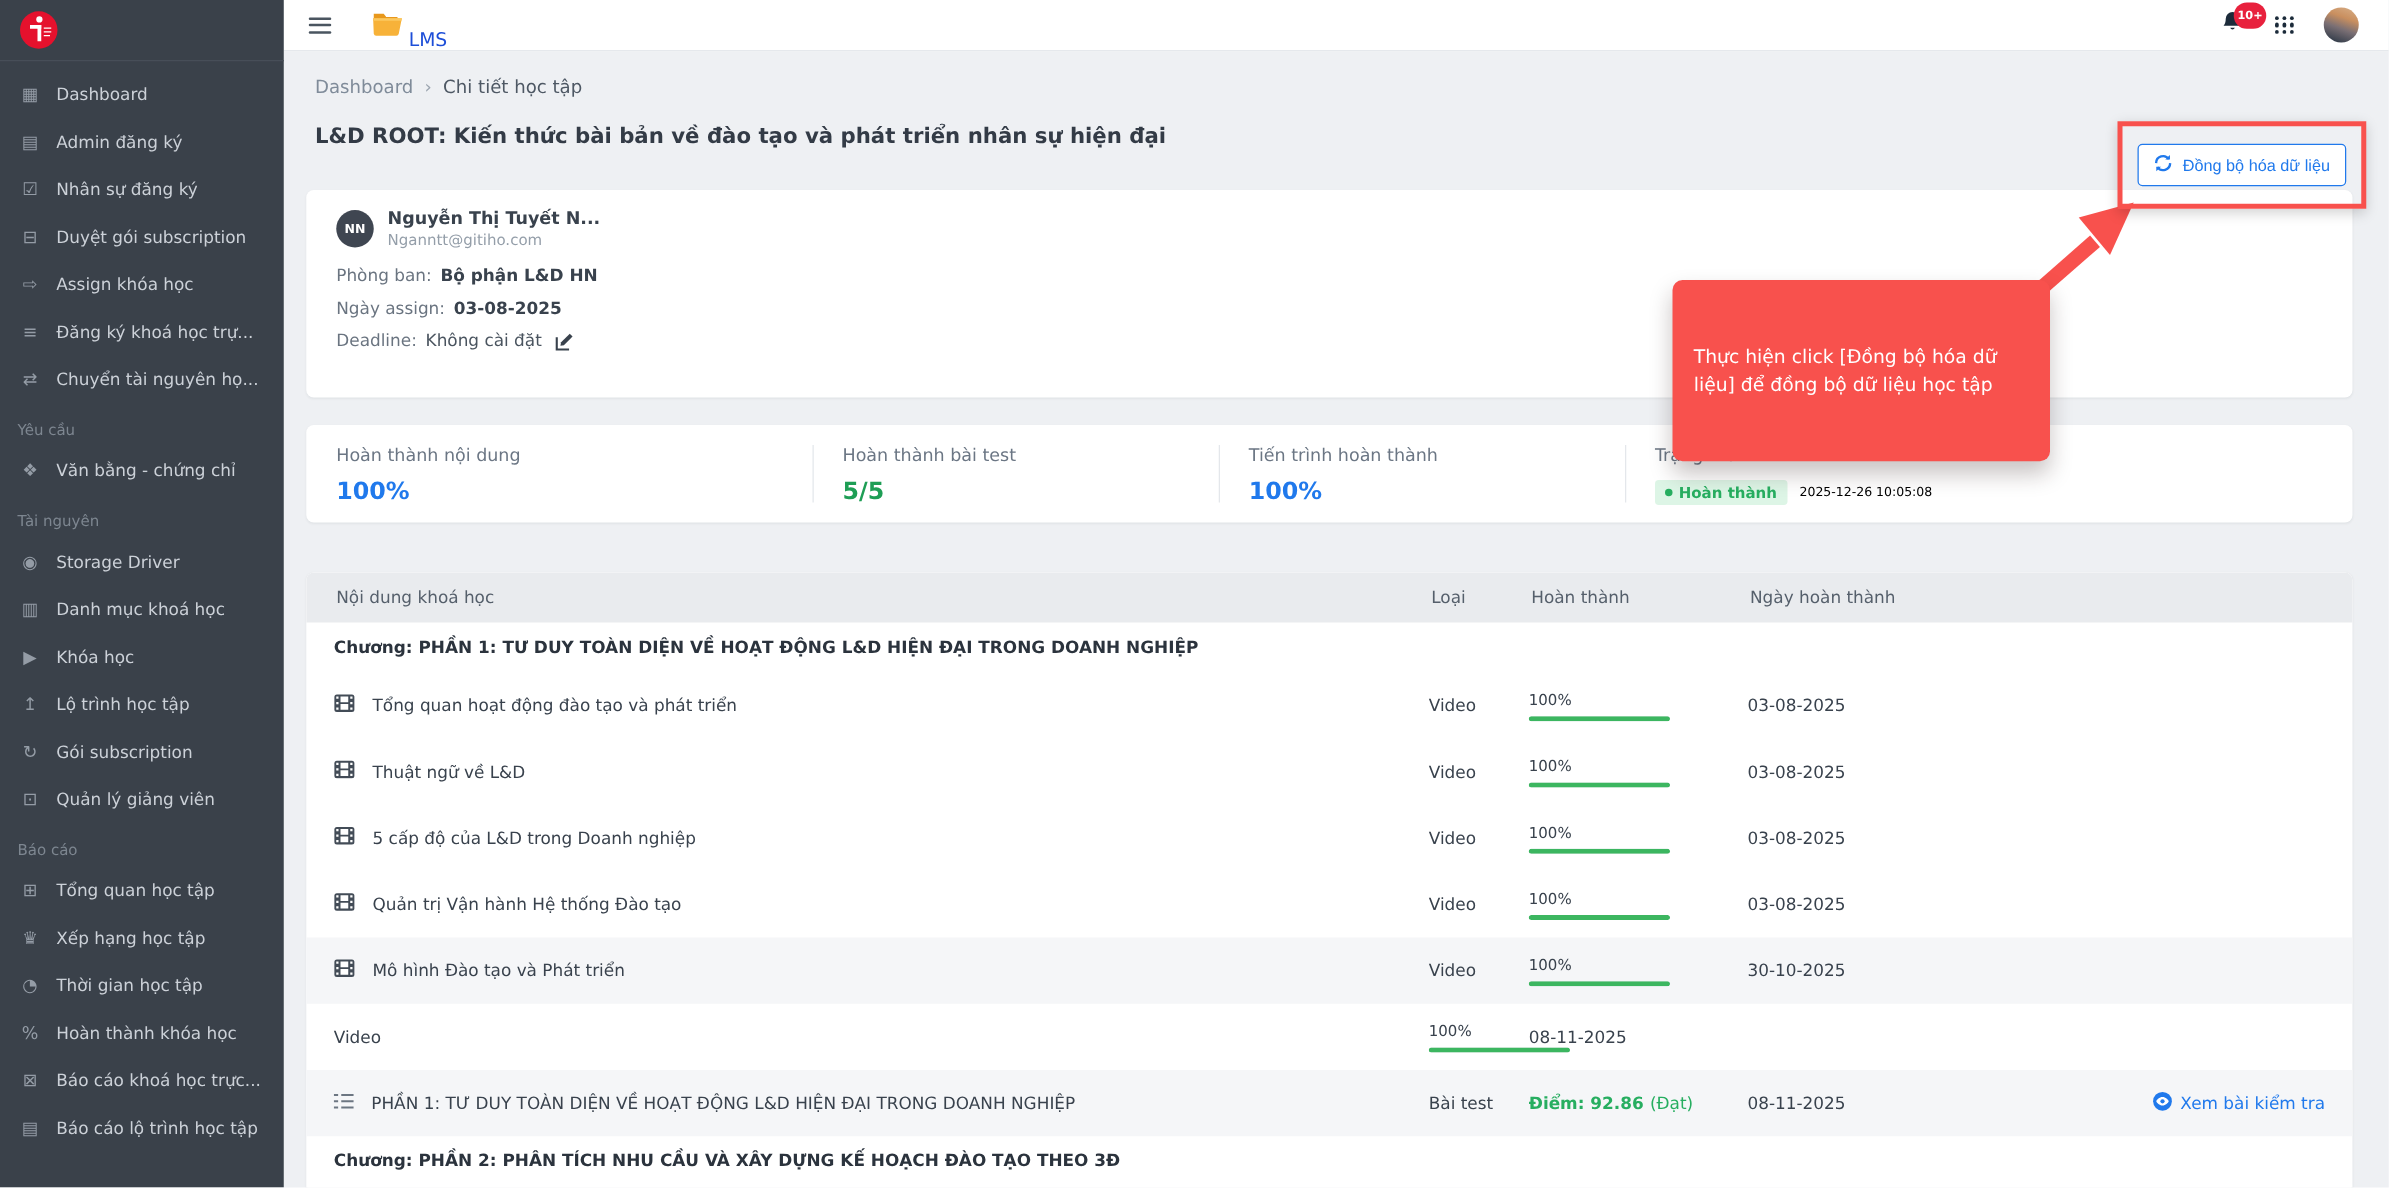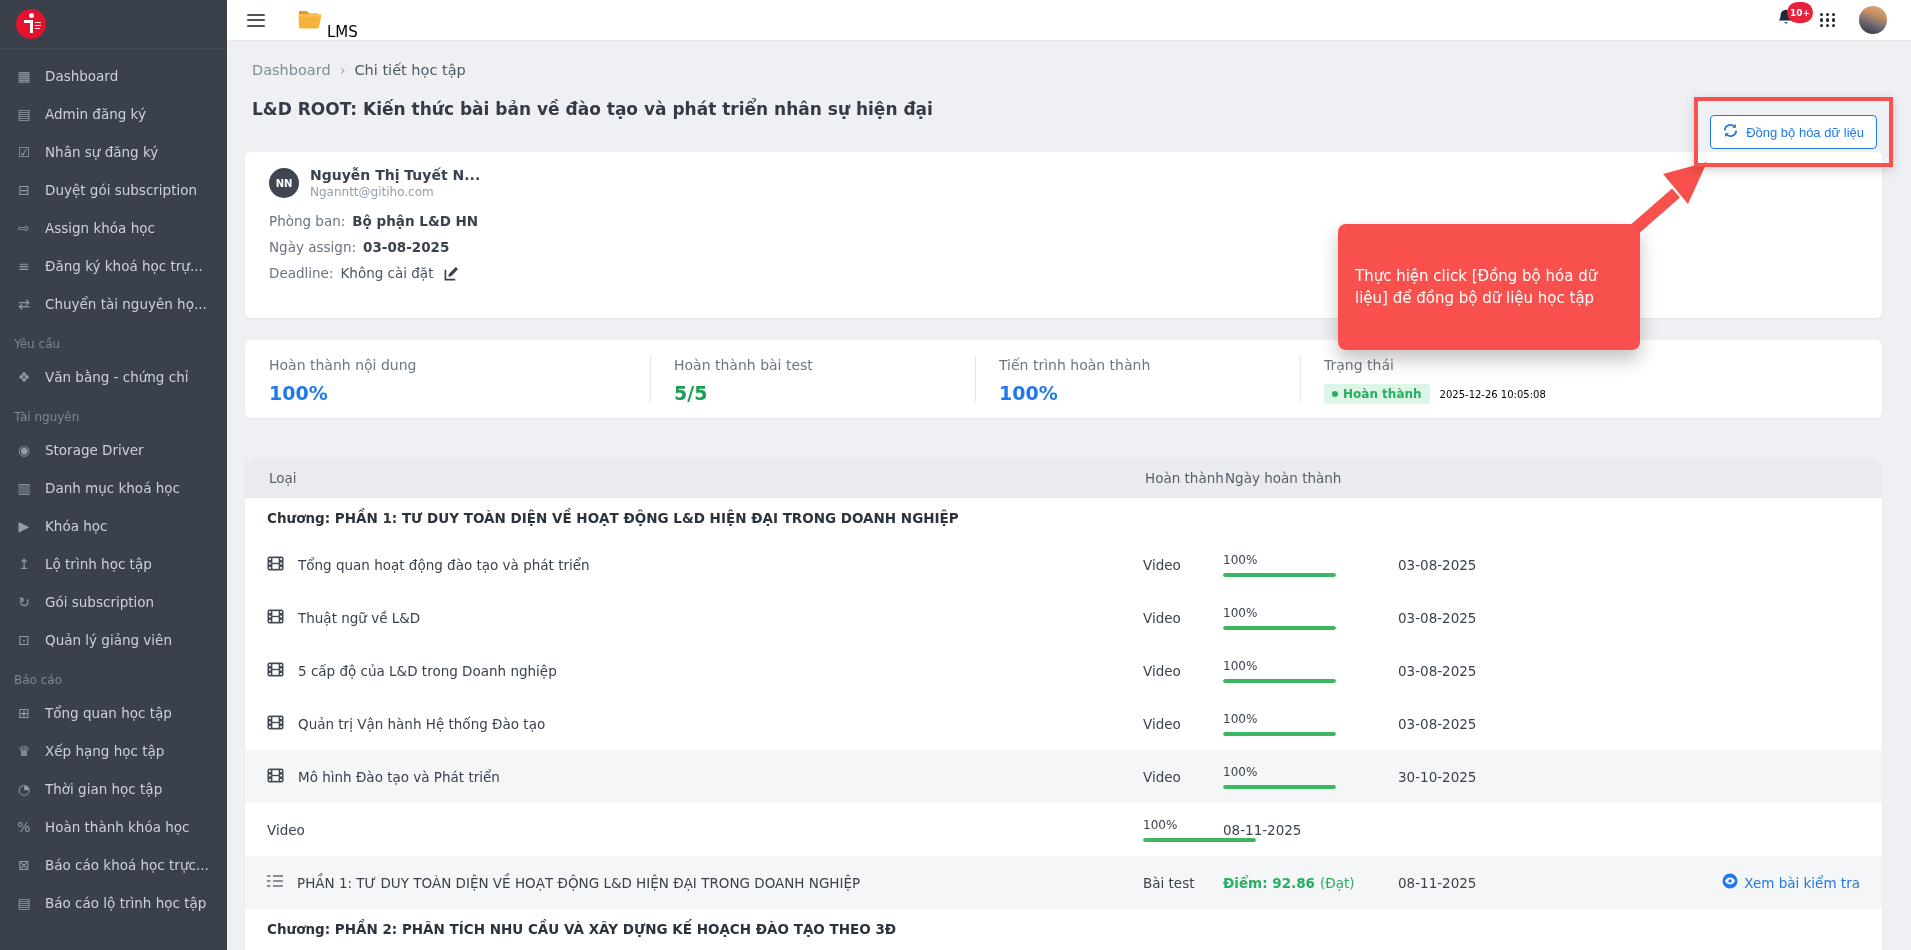--- a/index.html
+++ b/index.html
@@ -22,21 +22,21 @@
   .menu { padding-top:8px; }
   .menu-item { height:38px; display:flex; align-items:center; padding:0 14px; gap:11px; color:#ccd1d8; font-size:13.5px; cursor:pointer; }
   .mi-icon { width:20px; text-align:center; color:#949ca6; font-size:14px; flex:none; }
   .mi-label { white-space:nowrap; overflow:hidden; }
   .menu-section { height:35px; display:flex; align-items:flex-end; padding:0 14px 7px; color:#7d8690; font-size:12px; }
   
   .topbar { position:absolute; left:227px; right:0; top:0; height:41px; background:#fff; border-bottom:1px solid #e5e8ec; display:flex; align-items:center; z-index:9; }
   .hamburger { margin-left:20px; width:18px; cursor:pointer; }
   .hamburger i { display:block; height:2px; background:#4a5560; margin:3.5px 0; border-radius:1px; }
   .folder-wrap { margin-left:32px; display:flex; align-items:center; }
-  .lms-label { margin-left:4px; font-size:15px; color:#000000;margin-top:24px; }
+  .lms-label { margin-left:4px; font-size:15px; color:#1d4ed8;margin-top:24px; }
   .topbar-right { margin-left:auto; display:flex; align-items:center; gap:24px; margin-right:24px; }
   .bell-wrap { position:relative; cursor:pointer; }
   .badge { position:absolute; left:11px; top:-6px; background:#e8213d; color:#fff; font-size:9px; font-weight:bold; min-width:21px; height:21px; border-radius:11px; display:flex; align-items:center; justify-content:center; padding:0 3px; }
   .grid-icon { width:15px; height:15px; display:grid; grid-template-columns:repeat(3,1fr); gap:2.5px; cursor:pointer; }
   .grid-icon span { width:3.2px; height:3.2px; border-radius:50%; background:#1c2b3a; }
   .avatar { width:28px; height:28px; border-radius:50%; cursor:pointer;
     background:linear-gradient(200deg,#d8b08a 0%,#c98f5f 32%,#7a6f74 58%,#39414e 88%); }
   
   .breadcrumb { position:absolute; left:252px; top:62px; display:flex; gap:9px; font-size:14.5px; align-items:center; }
   .bc-link { color:#7f8b99; cursor:pointer; }
@@ -79,21 +79,21 @@
   .pct { font-size:12px; color:#39424d; }
   .bar { width:113px; height:4px; background:#e8ebee; border-radius:2px; overflow:hidden; }
   .fill { display:block; height:100%; background:#3cb660; border-radius:2px; }
   .score-cell { font-size:13.5px; color:#27ae60; display:flex; gap:5px; align-items:center; }
   .score-cell b { font-weight:bold; }
   .cell-date { display:flex; justify-content:space-between; align-items:center; font-size:13.5px; color:#39424d; }
   .action-link { color:#2079ec; display:flex; gap:6px; align-items:center; font-size:13.5px; cursor:pointer; }
   
   .hl-rect { position:absolute; right:18px; top:97px; border:4px solid #f8514d; padding:14px 12px; z-index:45; box-shadow:0 3px 10px rgba(0,0,0,.18); }
   .sync-btn { display:flex; align-items:center; gap:8px; background:#fff; border:1px solid #2079ec; color:#2079ec; font-size:13px; padding:7px 12px; border-radius:4px; cursor:pointer; white-space:nowrap; }
-  .callout { position:absolute; left:1338px; top:224px; width:302px; height:126px; background:#f8514d; border-radius:8px; color:#fff; font-size:15px; line-height:1.5; display:flex; align-items:center; padding:0 17px; z-index:46; box-shadow:0 10px 18px rgba(40,20,20,.25); }
+  .callout { position:absolute; left:1338px; top:224px; width:302px; height:145px; background:#f8514d; border-radius:8px; color:#fff; font-size:15px; line-height:1.5; display:flex; align-items:center; padding:0 17px; z-index:46; box-shadow:0 10px 18px rgba(40,20,20,.25); }
   .arrow-svg { position:absolute; left:1560px; top:148px; z-index:44; }
 </style>
 </head>
 <body>
 
 <nav class="sidebar">
   <div class="logo-row">
     <div class="logo-circle">
       <i class="lg-head"></i>
         <i class="lg-vbar"></i>
@@ -318,20 +318,21 @@
         <span class="status-dot"></span>
         <span>Hoàn thành</span>
       </span>
       <span class="status-time">2025-12-26 10:05:08</span>
     </div>
   </div>
 </section>
 
 <section class="card" id="table-card">
   <div class="t-header">
+    <div>Nội dung khoá học</div>
     <div>Loại</div>
     <div>Hoàn thành</div>
     <div>Ngày hoàn thành</div>
   </div>
   <div class="tb">
 
       <div class="t-row chapter">
         <span>Chương: PHẦN 1: TƯ DUY TOÀN DIỆN VỀ HOẠT ĐỘNG L&amp;D HIỆN ĐẠI TRONG DOANH NGHIỆP</span>
       </div>
 

